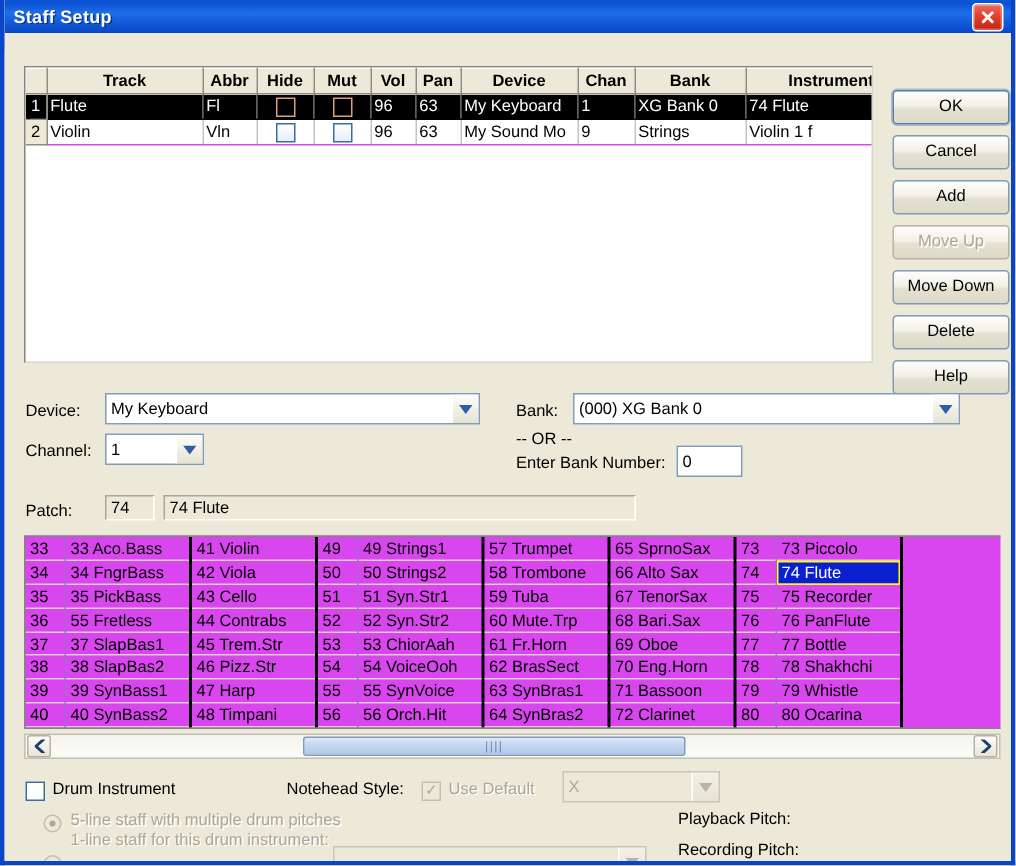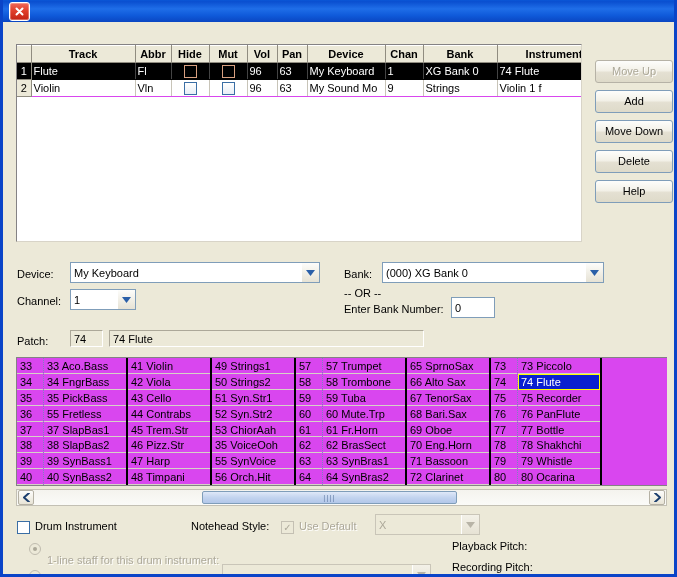--- a/index.html
+++ b/index.html
@@ -372,20 +372,21 @@
     border-radius: 50%;
     background: #aca899;
   }
 </style>
 </head>
 <body>
 
 <div id="dialog">
 
   <div id="titlebar">
+    <span id="title-text">Staff Setup</span>
     <div id="close-btn">
       <svg width="9" height="9" viewBox="0 0 9 9" aria-hidden="true">
         <path d="M1.5 1.5 L7.5 7.5 M7.5 1.5 L1.5 7.5" stroke="#ffffff" stroke-width="2" stroke-linecap="round"></path>
       </svg>
     </div>
   </div>
 
   <div id="client">
 
     <div id="track-panel">
@@ -443,22 +444,24 @@
             <td>My Sound Mo</td>
             <td>9</td>
             <td>Strings</td>
             <td>Violin 1 f</td>
           </tr>
         </tbody>
       </table>
     </div>
 
     <div id="btncol">
+      <button class="btn default">OK</button>
+      <button class="btn">Cancel</button>
+      <button class="btn">Add</button>
       <button class="btn disabled">Move Up</button>
-      <button class="btn">Add</button>
       <button class="btn">Move Down</button>
       <button class="btn">Delete</button>
       <button class="btn">Help</button>
     </div>
 
     <span class="lbl" style="left:14px; top:234px;">Device:</span>
     <div class="combo" style="left:67px; top:228px; width:250px;">
       <span>My Keyboard</span>
       <span class="arrow">
         <svg width="9" height="6" viewBox="0 0 9 6">
@@ -471,21 +474,21 @@
     <div class="combo" style="left:67px; top:255px; width:66px;">
       <span>1</span>
       <span class="arrow">
         <svg width="9" height="6" viewBox="0 0 9 6">
             <path d="M0 0 L4.5 6 L9 0 Z" fill="#2a5fa8"></path>
           </svg>
       </span>
     </div>
 
     <span class="lbl" style="left:341px; top:234px;">Bank:</span>
-    <div class="combo" style="left:379px; top:228px; width:222px;">
+    <div class="combo" style="left:379px; top:228px; width:258px;">
       <span>(000) XG Bank 0</span>
       <span class="arrow">
         <svg width="9" height="6" viewBox="0 0 9 6">
             <path d="M0 0 L4.5 6 L9 0 Z" fill="#2a5fa8"></path>
           </svg>
       </span>
     </div>
     <span class="lbl" style="left:341px; top:253px;">-- OR --</span>
     <span class="lbl" style="left:341px; top:269px;">Enter Bank Number:</span>
     <div class="textbox" style="left:448px; top:263px; width:44px;">
@@ -529,42 +532,42 @@
             <div class="gcell">42 Viola</div>
             <div class="gcell">43 Cello</div>
             <div class="gcell">44 Contrabs</div>
             <div class="gcell">45 Trem.Str</div>
             <div class="gcell">46 Pizz.Str</div>
             <div class="gcell">47 Harp</div>
             <div class="gcell">48 Timpani</div>
           </div>
         </div>
         <div class="gcol">
+          <div class="gnum">
+            <div class="gcell">49</div>
+            <div class="gcell">50</div>
+            <div class="gcell">51</div>
+            <div class="gcell">52</div>
+            <div class="gcell">53</div>
+            <div class="gcell">54</div>
+            <div class="gcell">55</div>
+            <div class="gcell">56</div>
+          </div>
           <div class="gname">
             <div class="gcell">49 Strings1</div>
             <div class="gcell">50 Strings2</div>
             <div class="gcell">51 Syn.Str1</div>
             <div class="gcell">52 Syn.Str2</div>
             <div class="gcell">53 ChiorAah</div>
-            <div class="gcell">35 VoiceOoh</div>
+            <div class="gcell">54 VoiceOoh</div>
             <div class="gcell">55 SynVoice</div>
             <div class="gcell">56 Orch.Hit</div>
           </div>
         </div>
         <div class="gcol">
-          <div class="gnum">
-            <div class="gcell">57</div>
-            <div class="gcell">58</div>
-            <div class="gcell">59</div>
-            <div class="gcell">60</div>
-            <div class="gcell">61</div>
-            <div class="gcell">62</div>
-            <div class="gcell">63</div>
-            <div class="gcell">64</div>
-          </div>
           <div class="gname">
             <div class="gcell">57 Trumpet</div>
             <div class="gcell">58 Trombone</div>
             <div class="gcell">59 Tuba</div>
             <div class="gcell">60 Mute.Trp</div>
             <div class="gcell">61 Fr.Horn</div>
             <div class="gcell">62 BrasSect</div>
             <div class="gcell">63 SynBras1</div>
             <div class="gcell">64 SynBras2</div>
           </div>
@@ -618,20 +621,21 @@
         <svg width="7" height="9" viewBox="0 0 7 9">
             <path d="M1 0 L6 4.5 L1 9" stroke="#1c3f6e" stroke-width="2" fill="none" stroke-linecap="round" stroke-linejoin="round"></path>
           </svg>
       </div>
     </div>
 
     <span class="chk" style="position:absolute; left:14px; top:487px;"></span>
     <span class="lbl" style="left:32px; top:486px;">Drum Instrument</span>
 
     <span class="radio on" style="position:absolute; left:26px; top:509px;"></span>
+    <span class="lbl dim" style="left:44px; top:507px;">5-line staff with multiple drum pitches</span>
 
     <span class="radio" style="position:absolute; left:26px; top:536px;"></span>
     <span class="lbl dim" style="left:44px; top:520px;">1-line staff for this drum instrument:</span>
     <div class="combo disabled" style="left:219px; top:530px; width:209px;">
       <span></span>
       <span class="arrow">
         <svg width="9" height="6" viewBox="0 0 9 6">
             <path d="M0 0 L4.5 6 L9 0 Z" fill="#b8b4a7"></path>
           </svg>
       </span>

